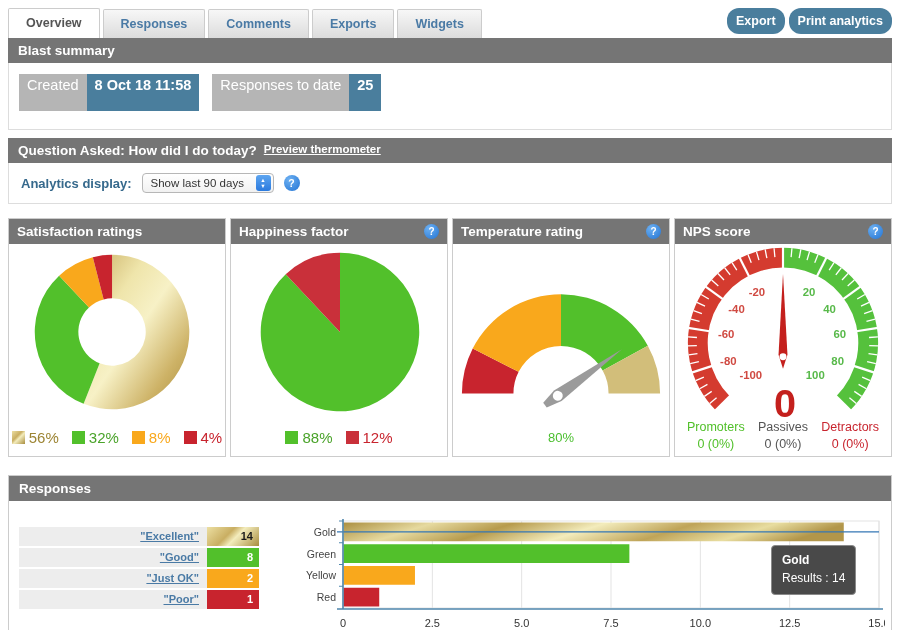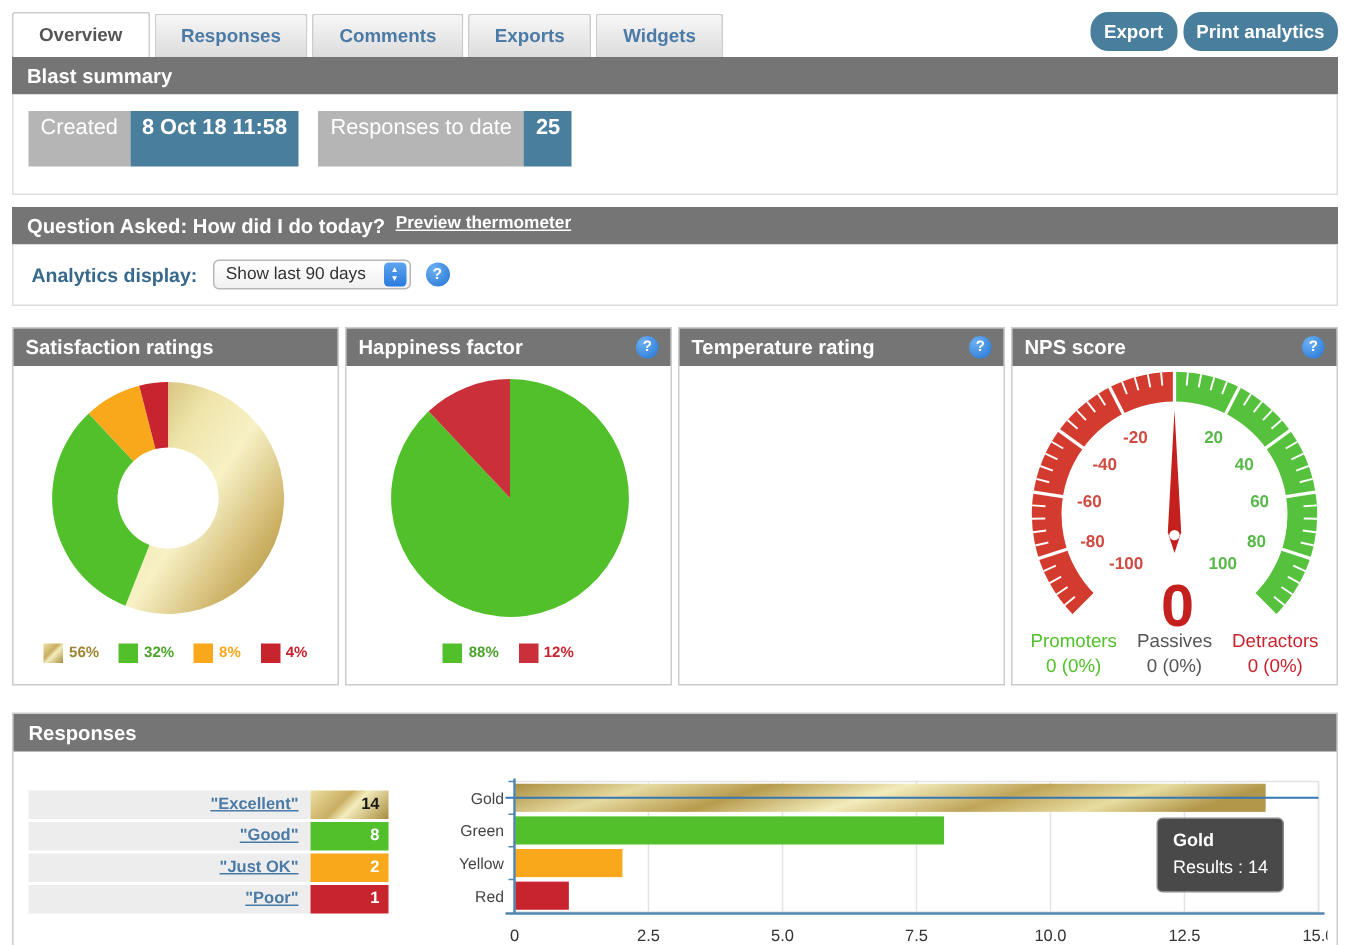--- a/index.html
+++ b/index.html
@@ -33,21 +33,21 @@
              font-size:5.5px; display:flex; flex-direction:column; align-items:center; justify-content:center; line-height:6px; }
   .help { width:16px; height:16px; border-radius:50%; background:radial-gradient(circle at 32% 28%, #6cb0f2, #2374d4);
           color:#fff; font-size:10.5px; font-weight:700; display:flex; align-items:center; justify-content:center; flex:none; cursor:pointer; }
   .help.sm { width:15px; height:15px; font-size:10px; }
 
   .panels { display:flex; gap:4px; margin-top:14px; }
   .panel { flex:1; border:1px solid #ccc; background:#fff; }
   .panel-h { background:#757575; color:#fff; padding:4px 8px; font-size:13.5px; font-weight:600;
              display:flex; justify-content:space-between; align-items:center; min-height:25px; }
   .panel-body { height:212px; display:flex; flex-direction:column; align-items:center; }
-  .legend { display:flex; justify-content:center; align-items:flex-end; gap:13px; font-size:10px; margin-top:7px;font-weight:bold; }
+  .legend { display:flex; justify-content:center; align-items:flex-end; gap:13px; font-size:15px; margin-top:7px; }
   .legend .item { display:flex; align-items:center; gap:4px; }
   .legend .sw { width:13px; height:13px; display:inline-block; }
   .gauge-val { font-size:13px; color:#4bbf2f; margin-top:8px; }
   .nps-footer { width:100%; display:flex; justify-content:space-between; padding:0 12px; text-align:center; font-size:12.5px; }
   .nps-footer .col div:last-child { margin-top:3px; }
 
   .respbox { margin-top:18px; border:1px solid #ccc; }
   .resp-body { display:flex; padding:0 10px 14px; }
   .rtable { margin-top:26px; width:240px; flex:none; }
   .rrow { display:flex; margin-bottom:2px; height:19px; font-size:11px; }
@@ -189,20 +189,33 @@
               <span style="color: rgb(200, 36, 46);">12%</span>
             </span>
           </div>
       </div>
     </div>
     <div class="panel">
       <div class="panel-h">
           <span>Temperature rating</span>
         <span class="help sm">?</span>
         </div>
+      <div class="panel-body">
+        <svg id="c2" width="216" height="178" viewBox="0 0 218 178">
+            <path d="M9,150A100,100 0 0 1 19.899347581163227,104.60095002604531L66.23168683895835,128.20845601250176A48,48 0 0 0 61,150Z" fill="#c8242e"></path>
+            <path d="M19.899347581163227,104.60095002604531A100,100 0 0 1 109,50L109,102A48,48 0 0 0 66.23168683895835,128.20845601250176Z" fill="#f9a81c"></path>
+            <path d="M109,50A100,100 0 0 1 196.63066800438637,101.82463258982847L151.06272064210546,126.87582364311766A48,48 0 0 0 109,102Z" fill="#52c02b"></path>
+            <path d="M196.63066800438637,101.82463258982847A100,100 0 0 1 209,150L157,150A48,48 0 0 0 151.06272064210546,126.87582364311766Z" fill="#d2be7a"></path>
+            <g transform="translate(109,150) rotate(54)">
+              <polygon points="0,-76 6.5,4 3,20 -3,20 -6.5,4" fill="#9b9b9b"></polygon>
+              <circle cx="0" cy="4" r="5" fill="#fff"></circle>
+            </g>
+          </svg>
+        <div class="gauge-val">80%</div>
+      </div>
     </div>
     <div class="panel">
       <div class="panel-h">
           <span>NPS score</span>
         <span class="help sm">?</span>
         </div>
       <div class="panel-body">
         <svg id="c3" width="216" height="176" viewBox="0 0 218 176">
             <path d="M41.11774900609143,166.88225099390854A96,96 0 0 1 109,3L109,23A76,76 0 0 0 55.25988462982237,152.7401153701776Z" fill="#d43b2f"></path>
             <path d="M109,3A96,96 0 0 1 176.88225099390857,166.88225099390854L162.74011537017762,152.7401153701776A76,76 0 0 0 109,23Z" fill="#55c13c"></path>

